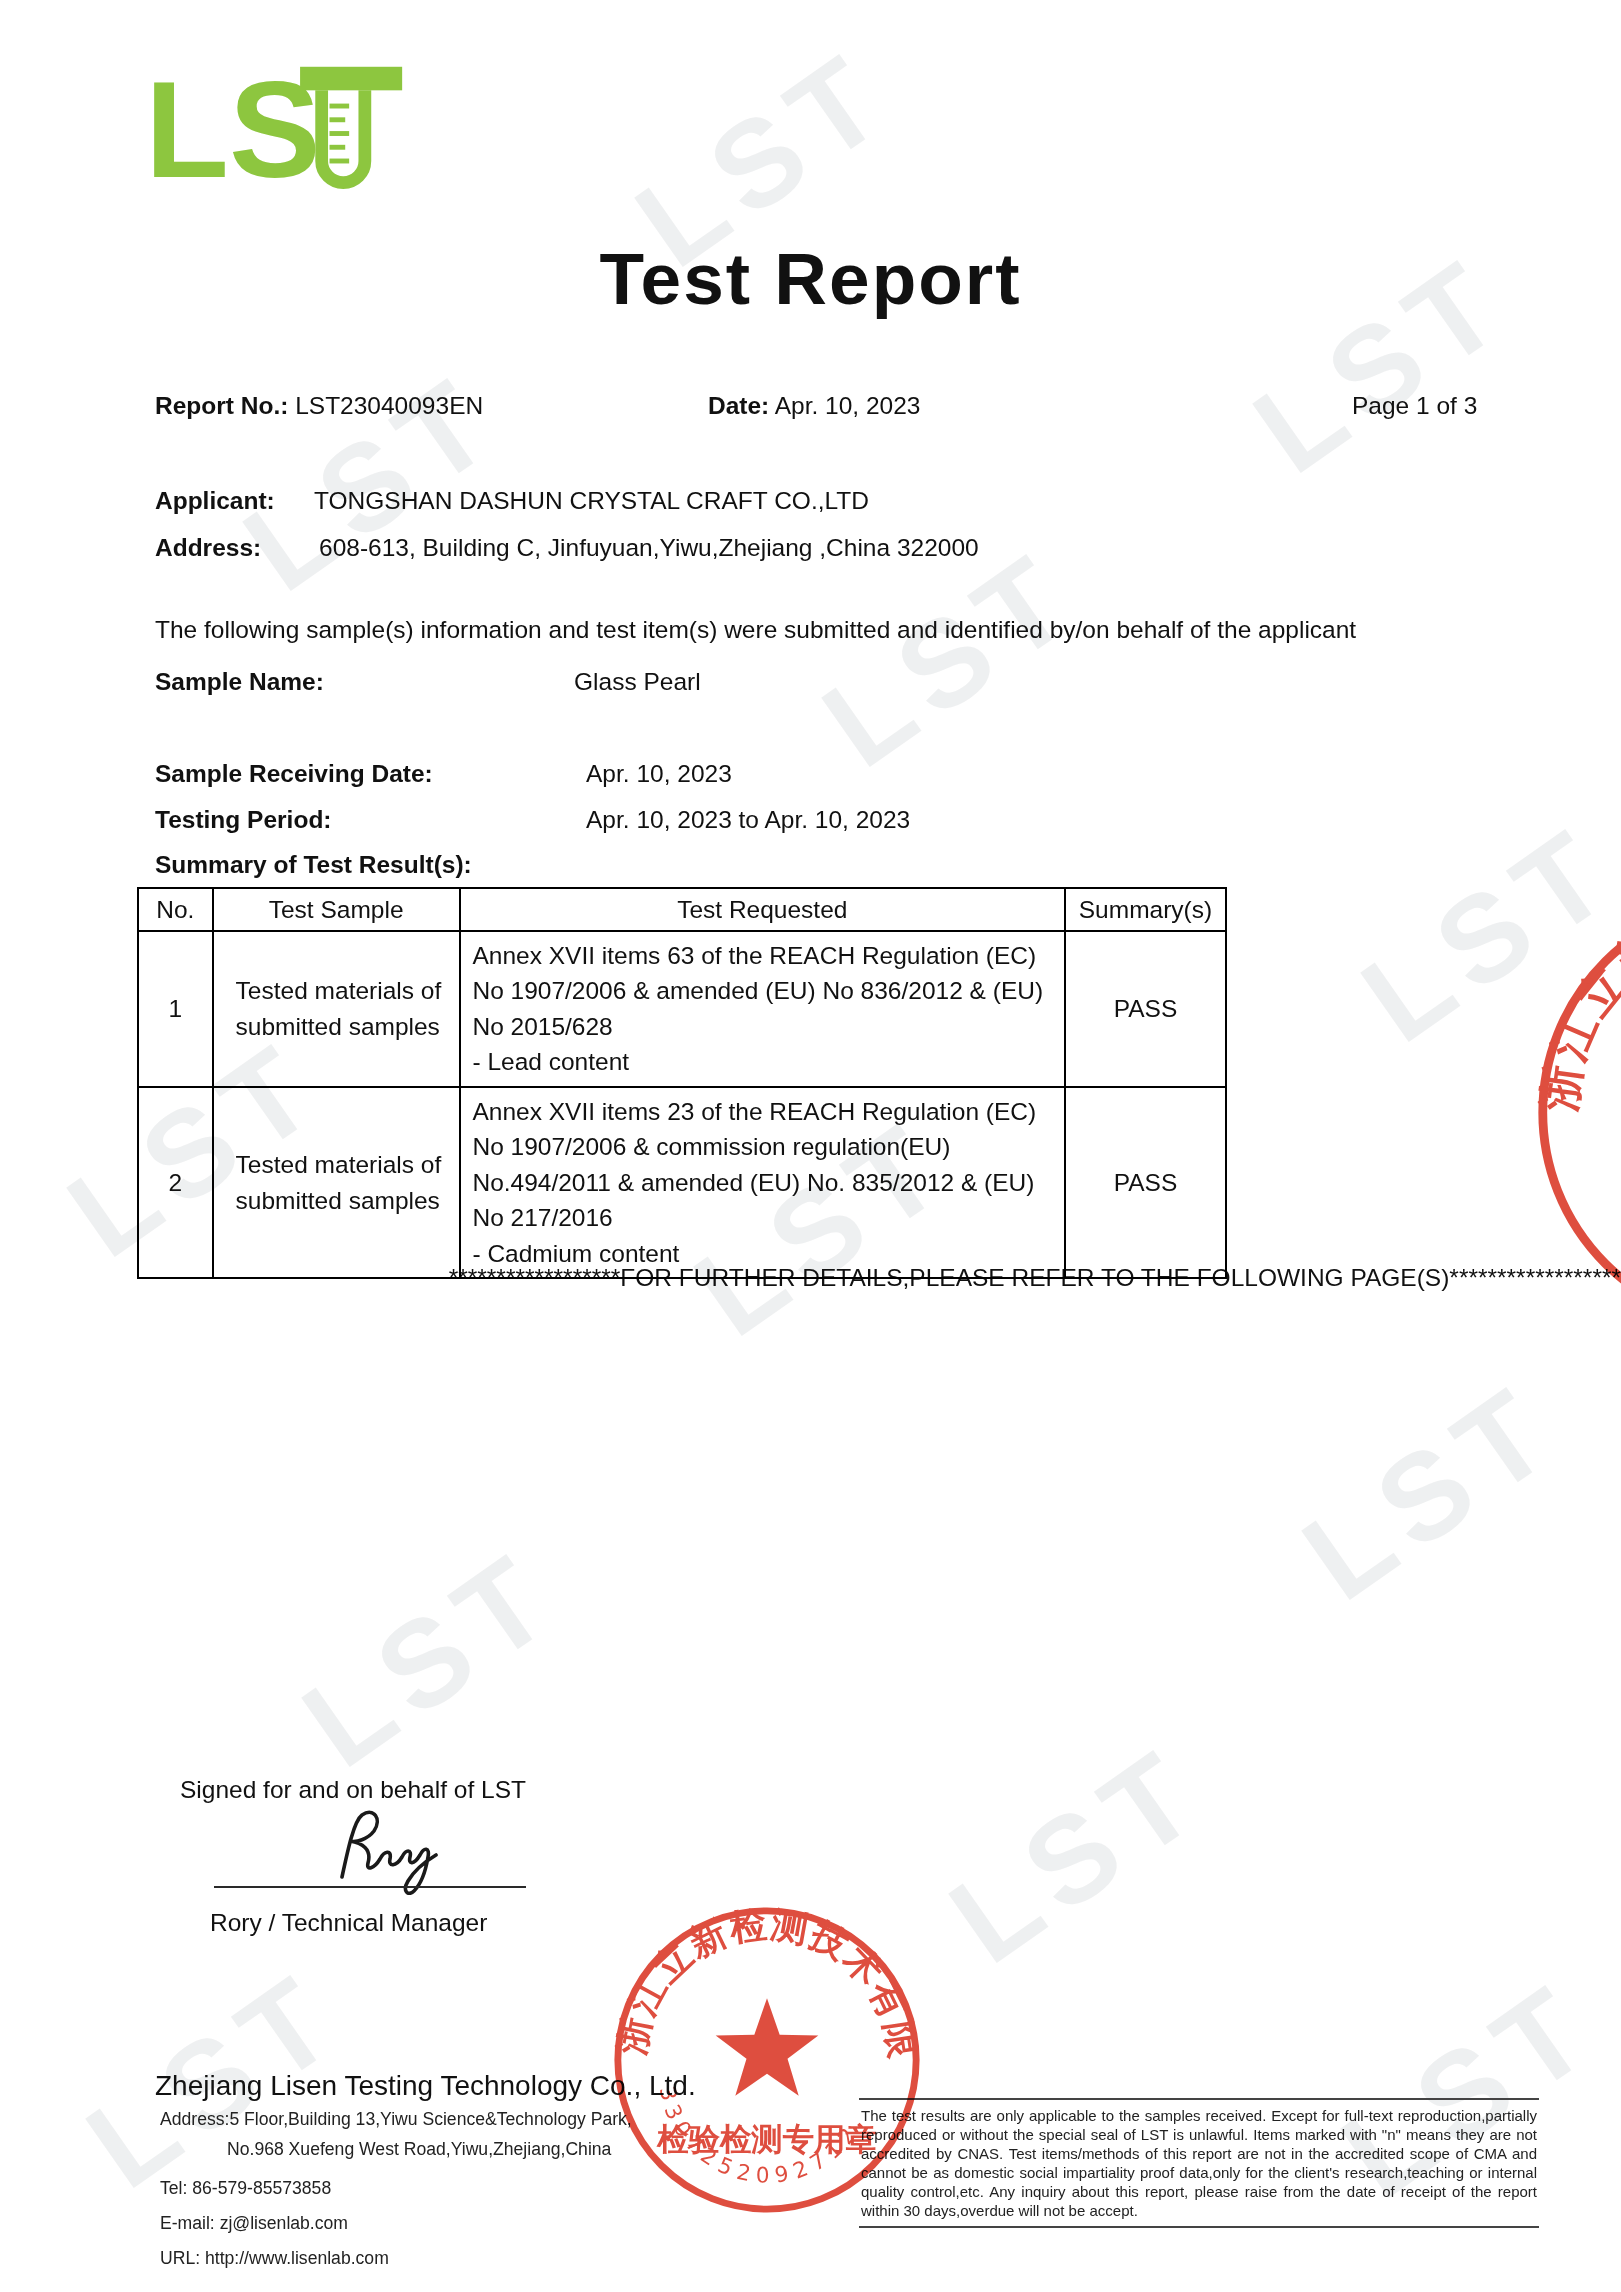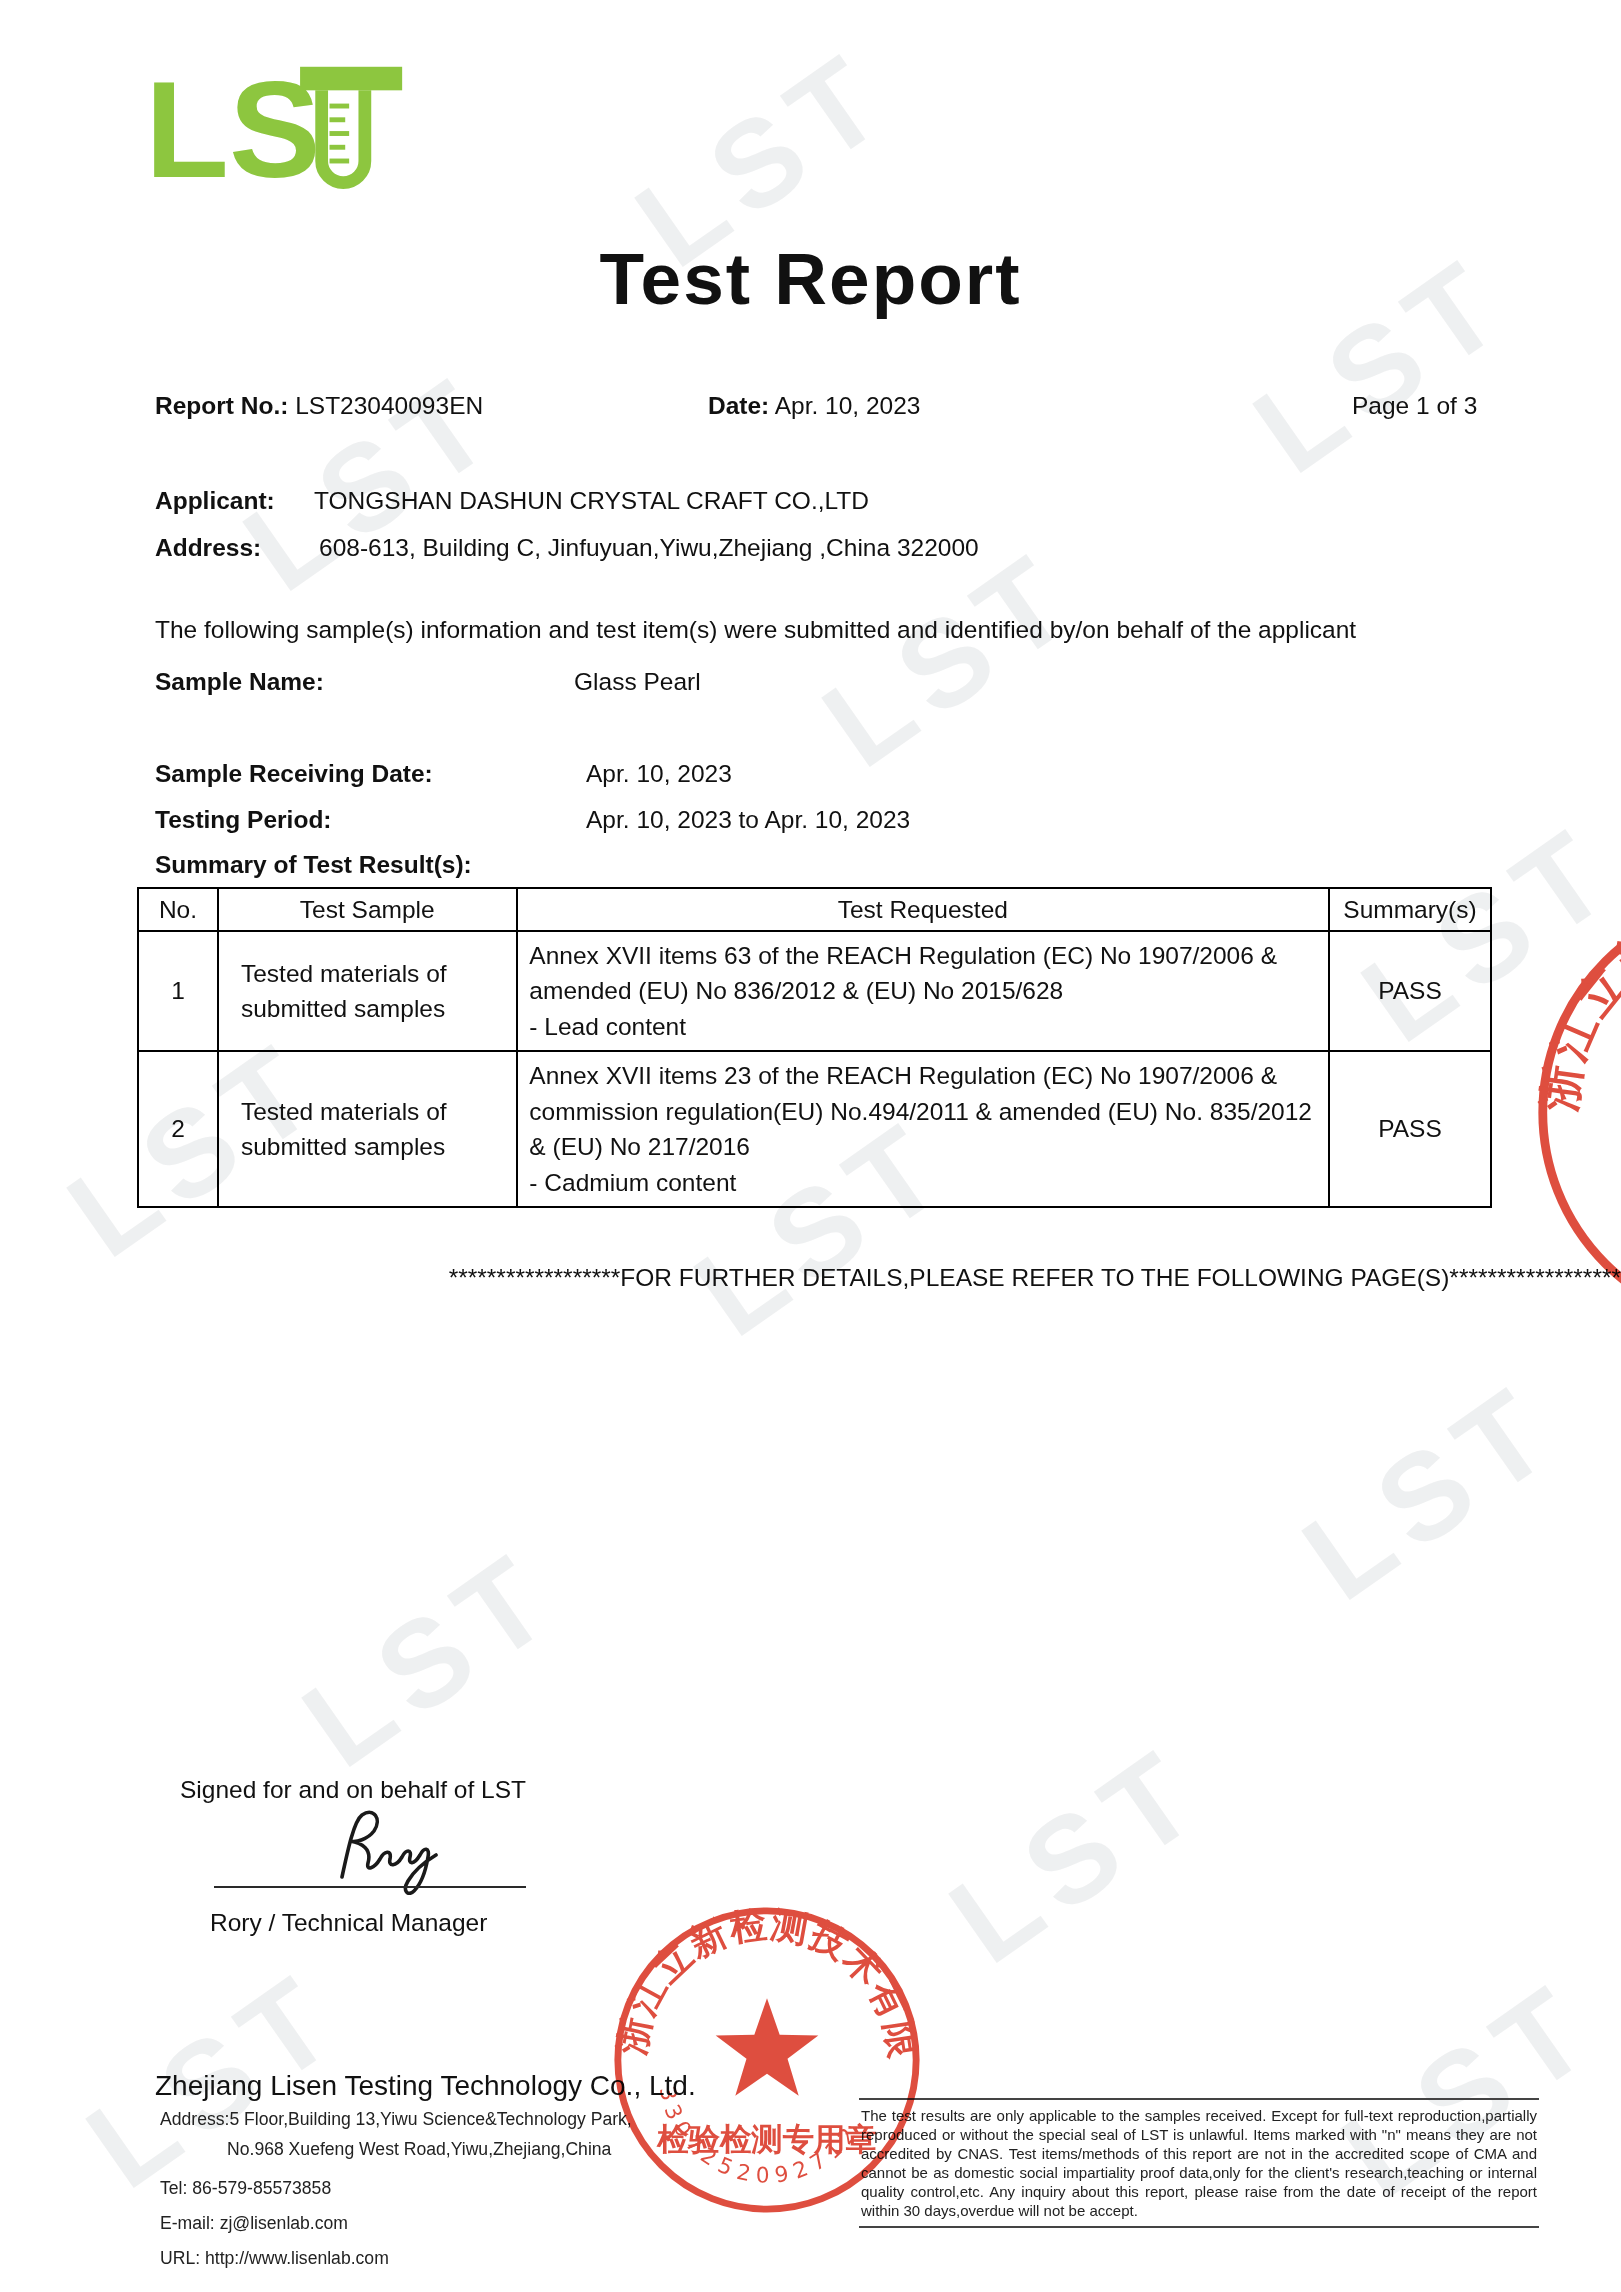--- a/index.html
+++ b/index.html
@@ -13,21 +13,21 @@
   .wm {
     position:absolute; font-size:123px; font-weight:bold; letter-spacing:13.7px;
     color:#d9dcde; opacity:.42; transform:rotate(-35deg); white-space:nowrap;
     pointer-events:none; z-index:0;
   }
   .content { position:relative; z-index:2; }
   .title { left:0; right:0; top:237px; text-align:center; font-size:73px; font-weight:bold; letter-spacing:2px; }
   .meta { top:392px; font-size:24.5px; }
   .body-text { font-size:24.5px; }
   table.results {
-    position:absolute; left:137px; top:887px; width:1355px;
+    position:absolute; left:137px; top:887px; width:1090px;
     border-collapse:collapse; font-size:24.5px; z-index:2; background:transparent;
   }
   .results th, .results td { border:2px solid #000; padding:5.9px 11.8px; vertical-align:middle; }
   .results th { font-weight:normal; text-align:center; height:43px; }
   .results td.c { text-align:center; }
   .results td.sample-cell { text-align:left; padding-left:22px; line-height:1.45; }
   .results td.req-cell { text-align:left; line-height:1.45; }
   .sig-line { left:214px; top:1886px; width:312px; border-top:2px solid #2a2a2a; }
   .footer-small { font-size:17.6px; color:#222; }
   .disclaimer {

